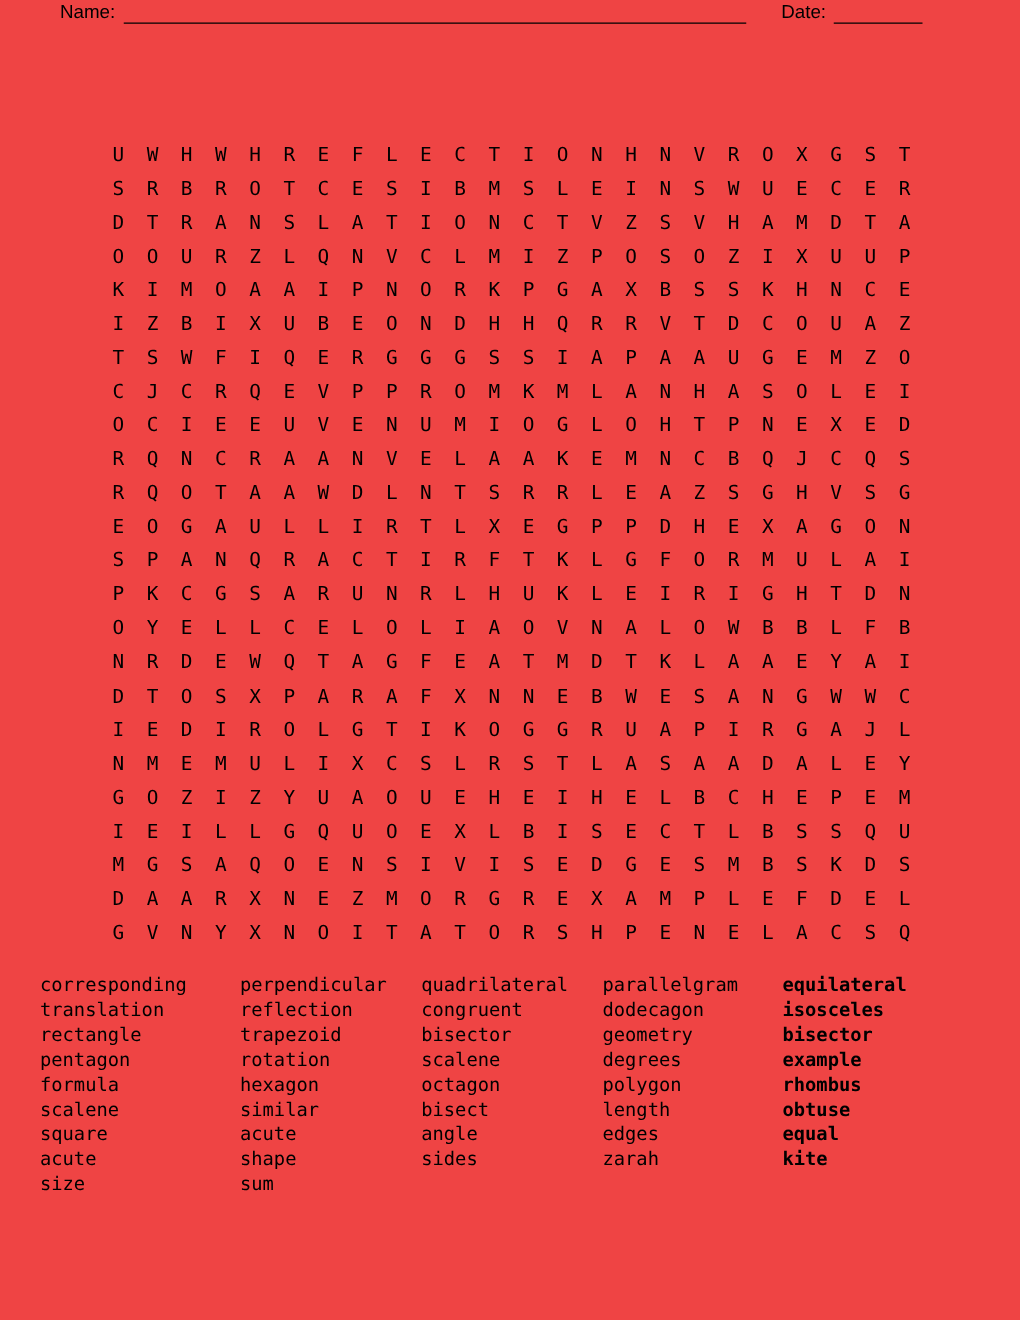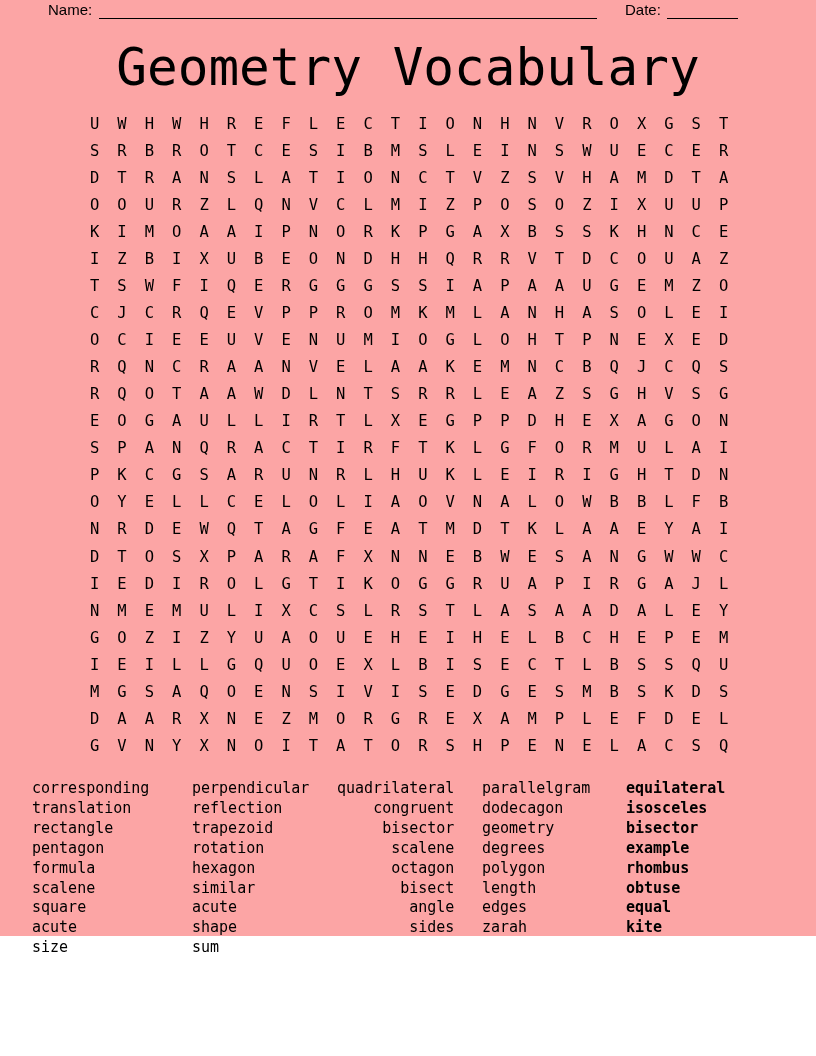--- a/index.html
+++ b/index.html
@@ -1,20 +1,20 @@
 <!DOCTYPE html>
 <html><head>
 <meta charset="utf-8">
 <style>
   * { margin: 0; padding: 0; box-sizing: border-box; }
   html, body { width: 816px; height: 1056px; background: #ffffff; overflow: hidden; }
   .page {
     position: relative;
-    width: 816px; height: 936px;
-    background: #fca5a5;
+    width: 816px; height: 1056px;
+    background: #ef4444;
     color: #000000;
     font-family: "DejaVu Sans Mono", monospace;
   }
   .hdr-label {
     position: absolute;
     font-family: "Liberation Sans", sans-serif;
     font-size: 15px;
     top: 1px;
     color: #000;
     white-space: nowrap;
@@ -61,34 +61,33 @@
   .word-col {
     position: absolute;
     top: 779px;
     font-size: 15px;
     line-height: 19.9px;
     color: #000;
     white-space: nowrap;
   }
   .word-col-0 { left: 32px; }
   .word-col-1 { left: 192px; }
-  .word-col-2 { left: 337px; text-align: right; }
+  .word-col-2 { left: 337px; }
   .word-col-3 { left: 482px; }
   .word-col-4 { left: 626px; font-weight: bold; }
 </style>
 </head>
 <body>
 
 <div class="page">
   <span class="hdr-label name-label">Name:</span>
   <div class="blank-line name-line"></div>
   <span class="hdr-label date-label">Date:</span>
   <div class="blank-line date-line"></div>
 
-  <h1 class="title">Geometry Vocabulary</h1>
 
   <div class="grid">
       <span class="cell">U</span>
       <span class="cell">W</span>
       <span class="cell">H</span>
       <span class="cell">W</span>
       <span class="cell">H</span>
       <span class="cell">R</span>
       <span class="cell">E</span>
       <span class="cell">F</span>

